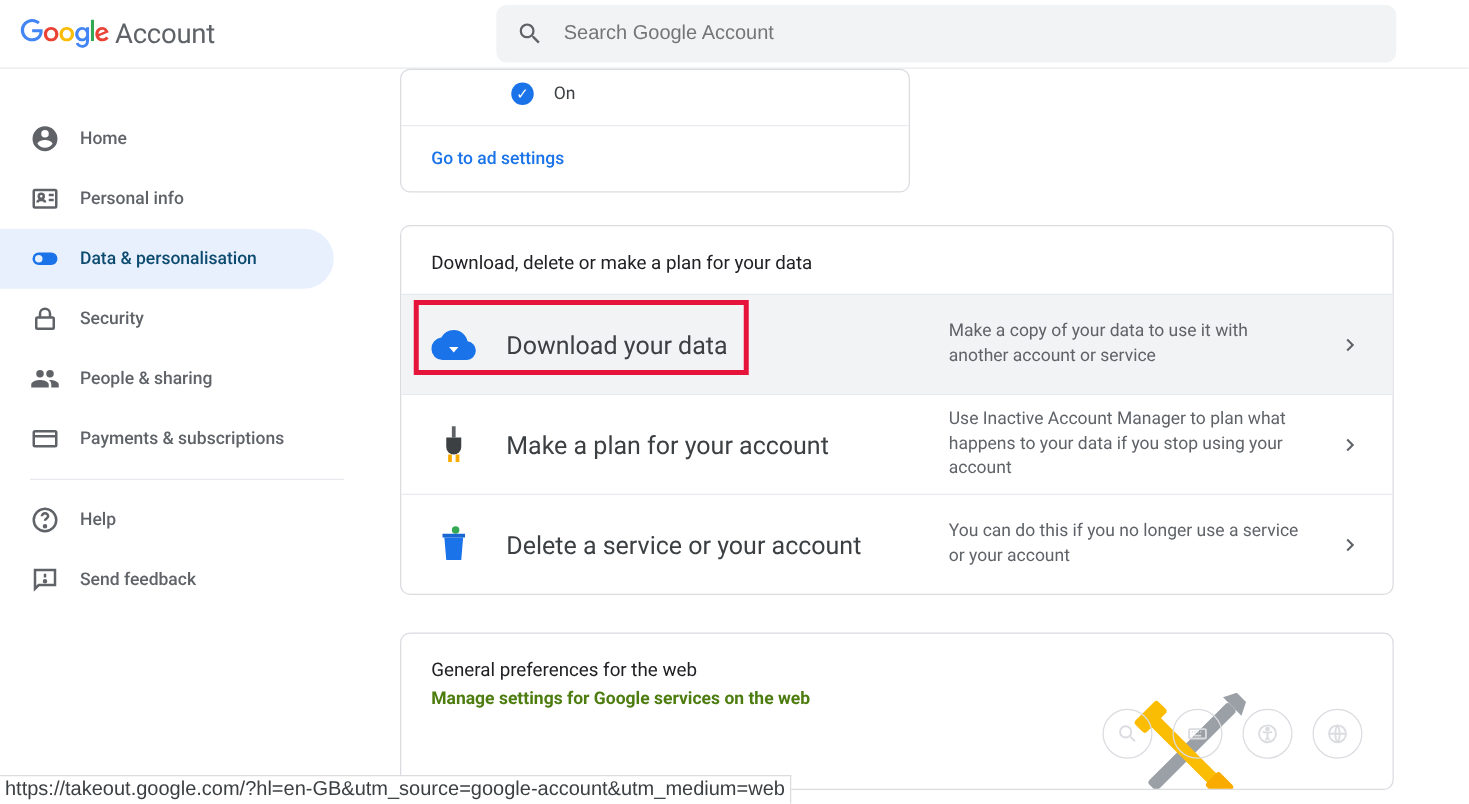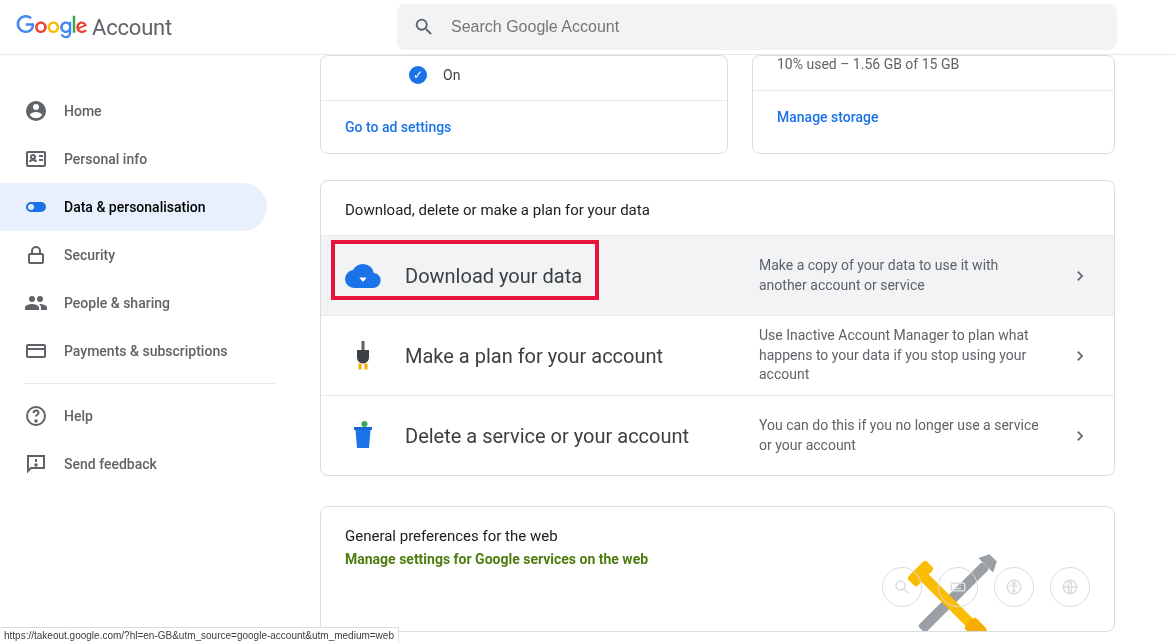--- a/index.html
+++ b/index.html
@@ -53,21 +53,21 @@
     color: #5f6368;
     font-size: 14px;
     font-weight: 500;
     cursor: pointer;
     border-radius: 0 24px 24px 0;
     margin-right: 8px;
     text-align: center;
   }
   .nav-item.active {
     background: #e8f0fe;
-    color: #000000;
+    color: #0c4a6e;
   }
   .nav-item svg, .nav-item .nav-ico { width: 24px; height: 24px; color: #5f6368; display: flex; align-items:center; justify-content:center; }
   .nav-item.active svg, .nav-item.active .nav-ico { color: #1a73e8; }
   .nav-sep { height: 1px; background: #e8eaed; margin: 8px 0 8px 24px; }
 
   .main {
     width: 840px;
     padding-left: 45px;
     padding-top: 0;
   }
@@ -182,21 +182,21 @@
     width: 40px; height: 40px;
     border: 1px solid #dadce0;
     border-radius: 50%;
     color: #dadce0;
     display:flex; align-items:center; justify-content:center;
   }
 
   .status-url {
     position: absolute;
     left: 0; bottom: 0;
-    font-size: 10px;
+    font-size: 16px;
     color: #3c4043;
     background: #fff;
     border: 1px solid #dadce0;
     border-left: none; border-bottom: none;
     padding: 2px 4px;
     font-family: Arial, sans-serif;
   }
   .page { position: relative; width: 1175px; height: 643px; overflow: hidden;}
 </style>
 </head>
@@ -290,24 +290,20 @@
 
     <div class="top-cards">
       <div class="card card-left">
         <div class="partial-row">
           <span class="check-badge">✓</span>
           <span>On</span>
         </div>
         <div class="card-link">Go to ad settings</div>
       </div>
 
-      <div class="card card-right">
-        <div class="storage-line">10% used – 1.56 GB of 15 GB</div>
-        <div class="card-link">Manage storage</div>
-      </div>
     </div>
 
     <div class="card section-card">
       <div class="section-header">
         <div class="section-title">Download, delete or make a plan for your data</div>
       </div>
 
       <div class="row-item highlighted">
         <div class="red-box"></div>
         <div class="row-icon-box">

